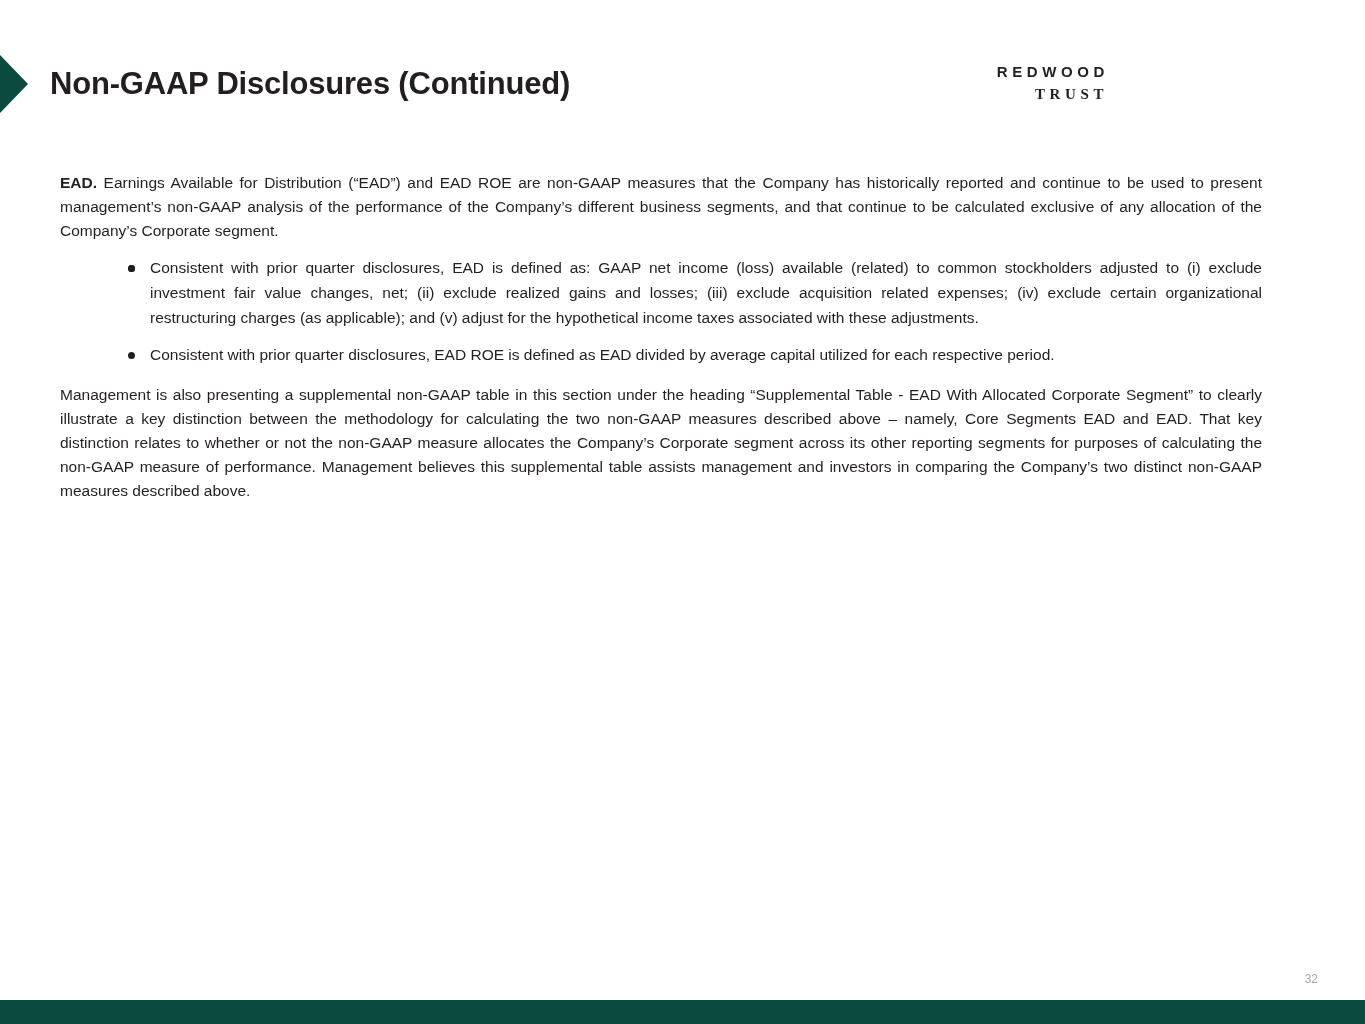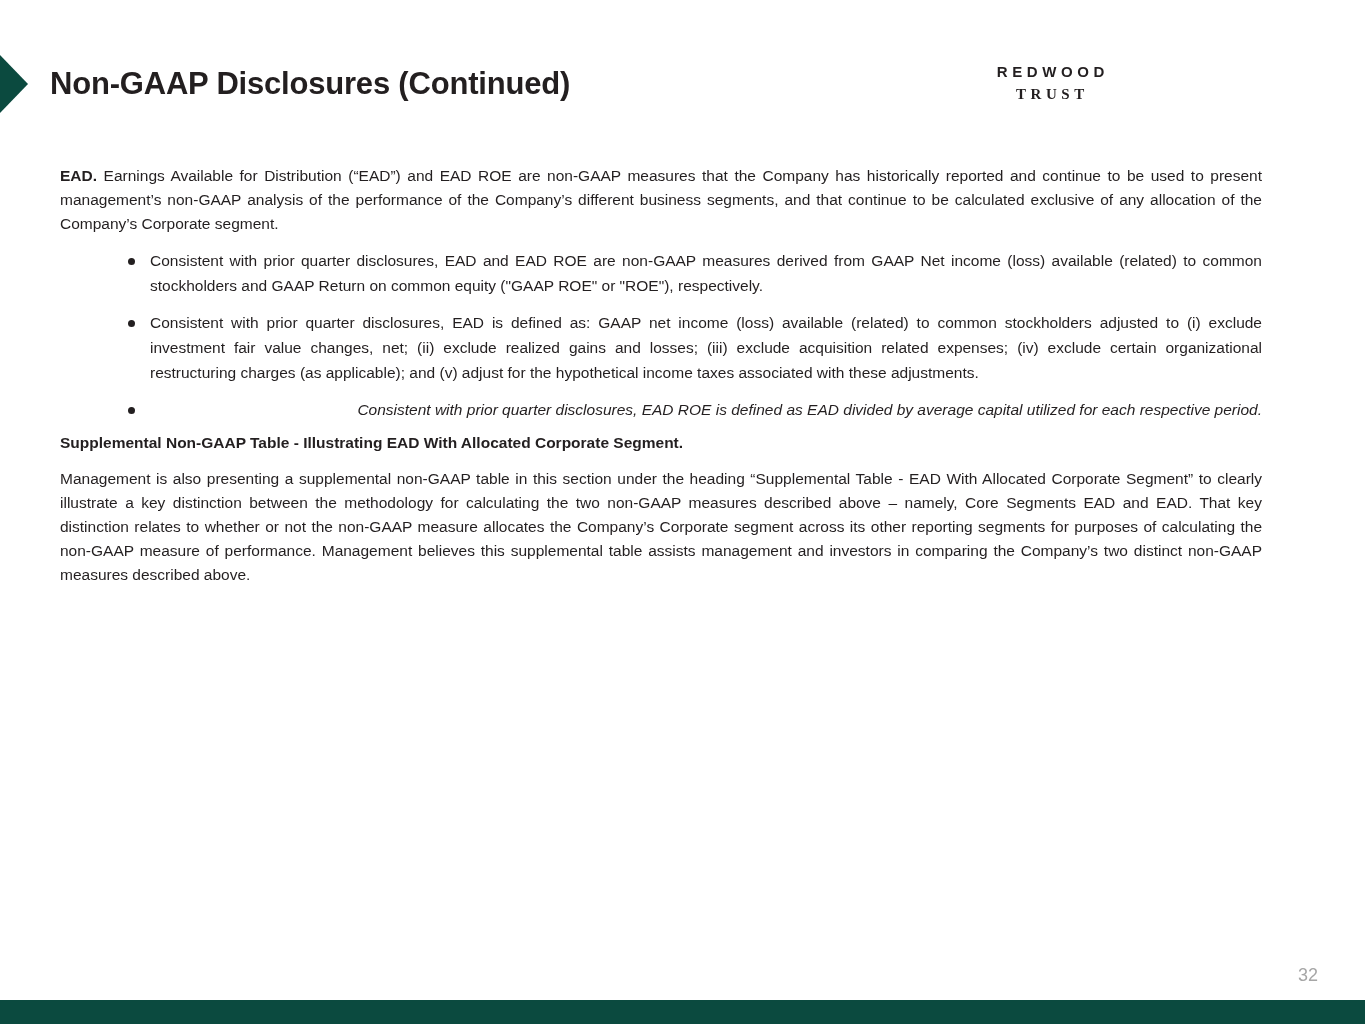--- a/index.html
+++ b/index.html
@@ -51,21 +51,21 @@
     letter-spacing: -0.2px;
     color: #231f20;
     white-space: nowrap;
   }
 
   
   .logo {
     position: absolute;
     right: 45px;
     top: 14px;
-    text-align: center;
+    text-align: right;
     color: #231f20;
   }
   .logo-line1,
   .logo-line2 {
     font-size: 15px;
     font-weight: bold;
     letter-spacing: 4.6px;
     line-height: 23px;
     white-space: nowrap;
   }
@@ -76,21 +76,21 @@
   }
 
   
   .content {
     position: absolute;
     left: 60px;
     top: 155px;
     width: 1202px;
   }
   p.para {
-    margin: 9px 0 12px 0;
+    margin: 16px 0 12px 0;
     font-size: 15.5px;
     line-height: 24px;
     text-align: justify;
     color: #231f20;
   }
   p.para.tight {
     margin-bottom: 13px;
   }
   p.para b {
     font-weight: bold;
@@ -126,30 +126,29 @@
     top: 1px;
     width: 7px;
     height: 7px;
     border-radius: 50%;
     background: #231f20;
     display: block;
     margin-top: 9px;
   }
   
   ul.bullets li.single {
-    text-align: right;
-    font-style: italic;
+    text-align: left;
   }
 
   
   .page-number {
     position: absolute;
     right: 47px;
     bottom: 38px;
-    font-size: 18px;
+    font-size: 12px;
     color: #a6a6a6;
   }
   .footer-bar {
     position: absolute;
     left: 0;
     bottom: 0;
     width: 1365px;
     height: 24px;
     background: #0b4a3f;
   }
@@ -166,27 +165,26 @@
       <div class="logo-line1">REDWOOD</div>
       <div class="logo-line2">TRUST</div>
     </div>
   </div>
 
   <div class="content">
 
     <p class="para"><b>EAD.</b><span> Earnings Available for Distribution (“EAD”) and EAD ROE are non-GAAP measures that the Company has historically reported and continue to be used to present management’s non-GAAP analysis of the performance of the Company’s different business segments, and that continue to be calculated exclusive of any allocation of the Company’s Corporate segment.</span></p>
 
     <ul class="bullets">
-      <li><span class="dot"></span><span>Consistent with prior quarter disclosures, EAD and EAD ROE are non-GAAP measures derived from GAAP Net income (loss) available (related) to common stockholders and GAAP Return on common equity ("GAAP ROE" or "ROE"), respectively.</span></li>
+      <li><span class="dot"></span></li>
       <li><span class="dot"></span><span>Consistent with prior quarter disclosures, EAD is defined as: GAAP net income (loss) available (related) to common stockholders adjusted to (i) exclude investment fair value changes, net; (ii) exclude realized gains and losses; (iii) exclude acquisition related expenses; (iv) exclude certain organizational restructuring charges (as applicable); and (v) adjust for the hypothetical income taxes associated with these adjustments.</span></li>
       <li class="single"><span class="dot"></span><span>Consistent with prior quarter disclosures, EAD ROE is defined as EAD divided by average capital utilized for each respective period.</span></li>
     </ul>
 
 
-    <p class="heading">Supplemental Non-GAAP Table - Illustrating EAD With Allocated Corporate Segment.</p>
 
     <p class="para">Management is also presenting a supplemental non-GAAP table in this section under the heading “Supplemental Table - EAD With Allocated Corporate Segment” to clearly illustrate a key distinction between the methodology for calculating the two non-GAAP measures described above – namely, Core Segments EAD and EAD.  That key distinction relates to whether or not the non-GAAP measure allocates the Company’s Corporate segment across its other reporting segments for purposes of calculating the non-GAAP measure of performance.  Management believes this supplemental table assists management and investors in comparing the Company’s two distinct non-GAAP measures described above.</p>
 
   </div>
 
   <div class="page-number">32</div>
   <div class="footer-bar"></div>
 
 </div>
 

